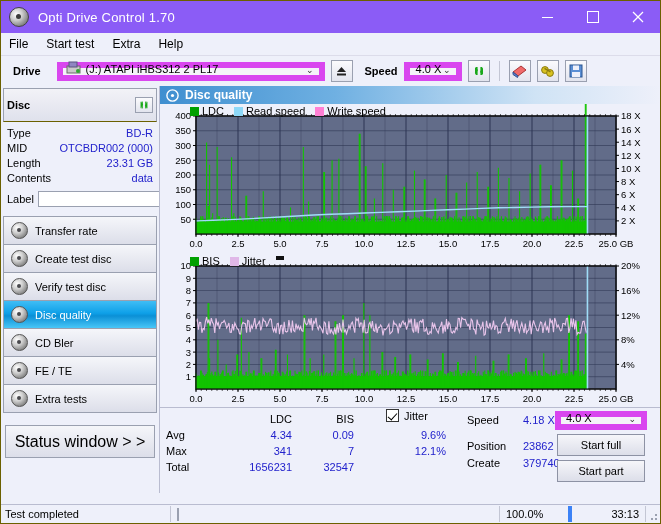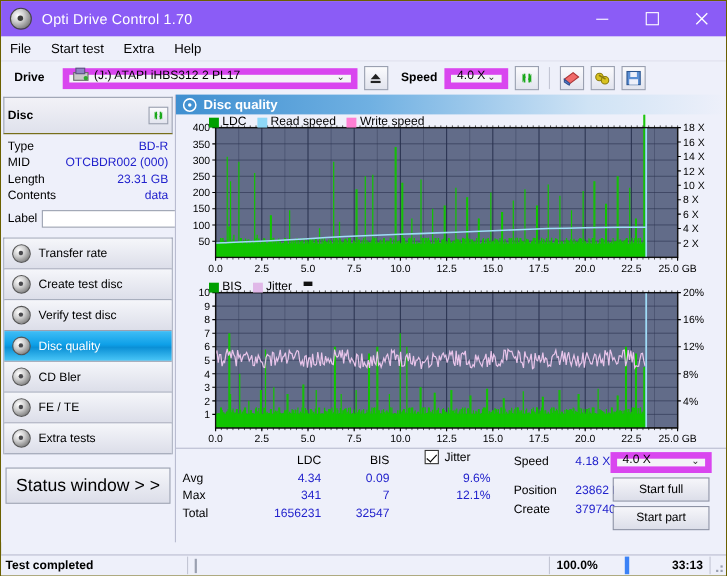--- a/index.html
+++ b/index.html
@@ -125,21 +125,21 @@
     position:absolute;left:397px;width:88px;height:22px;
     background:linear-gradient(#f6f6fa,#dcdee9);border:1px solid #8d92a4;
     font-size:11px;display:flex;align-items:center;justify-content:center;box-sizing:border-box;
   }
   
   .statusbar{
     position:absolute;left:0;bottom:0;width:659px;height:19px;
     background:#eef0fa;border-top:1px solid #b9bcd0;display:flex;align-items:center;
     box-sizing:border-box;
   }
-  .sb-cell{height:16px;display:flex;align-items:center;box-sizing:border-box;font-weight:bold;}
+  .sb-cell{height:16px;display:flex;align-items:center;box-sizing:border-box;}
   .sb-txt{width:170px;padding-left:4px;font-size:11px;border-right:1px solid #c3c6d4;}
   .sb-bar{flex:1;padding:0 6px;border-right:1px solid #c3c6d4;}
   .pbar{height:13px;background:#ffffff;border:1px solid #9aa0b0;box-sizing:border-box;}
   .pfill{height:100%;background:#00a000;}
   .sb-pct{width:72px;padding-left:6px;font-size:11px;border-right:4px solid #3b82f6;}
   .sb-time{width:74px;font-size:11px;justify-content:flex-end;padding-right:6px;border-right:1px solid #c3c6d4;}
   .grip{width:14px;height:19px;position:relative;}
   .grip i{position:absolute;width:2px;height:2px;background:#9aa0b0;}
 </style>
 </head>

